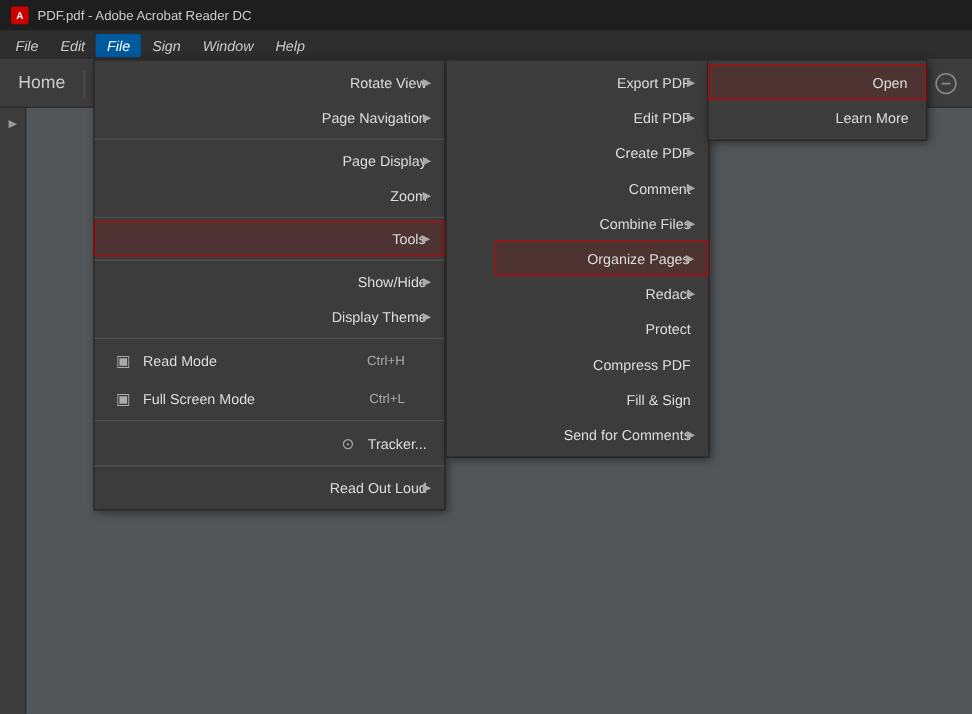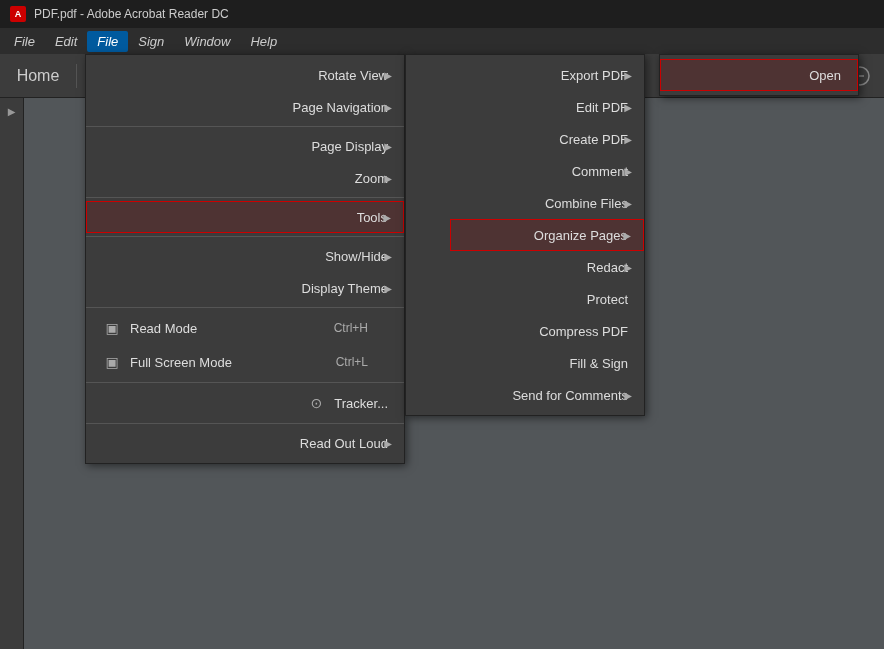--- a/index.html
+++ b/index.html
@@ -198,21 +198,21 @@
       border: 1px solid #222;
       box-shadow: 2px 2px 8px rgba(0,0,0,0.5);
       z-index: 201;
       padding: 4px 0;
     }
 
     
     .organize-submenu {
       position: absolute;
       top: 54px;
-      left: 659px;
+      left: 643px;
       width: 200px;
       background: #3c3c3c;
       border: 1px solid #222;
       box-shadow: 2px 2px 8px rgba(0,0,0,0.5);
       z-index: 202;
       padding: 4px 0;
     }
     .organize-submenu .menu-entry.open-highlighted {
       background: rgba(180, 0, 0, 0.15);
       border: 1px solid #cc0000;
@@ -407,13 +407,16 @@
   </div>
   <div class="menu-entry has-submenu">
     <span>Send for Comments</span>
   </div>
 </div>
 
 <div class="organize-submenu">
   <div class="menu-entry open-highlighted organize-entry-highlighted">
     <span>Open</span>
   </div>
+  <div class="menu-entry">
+    <span>Learn More</span>
+  </div>
 </div>
 
 </body></html>

